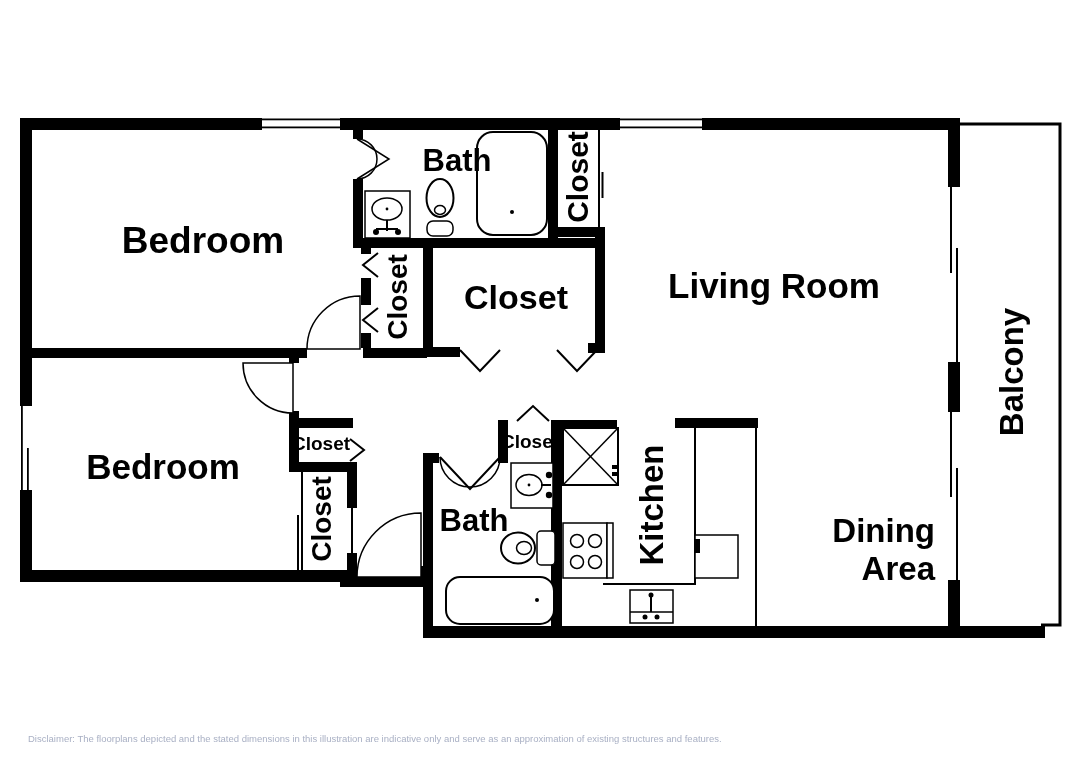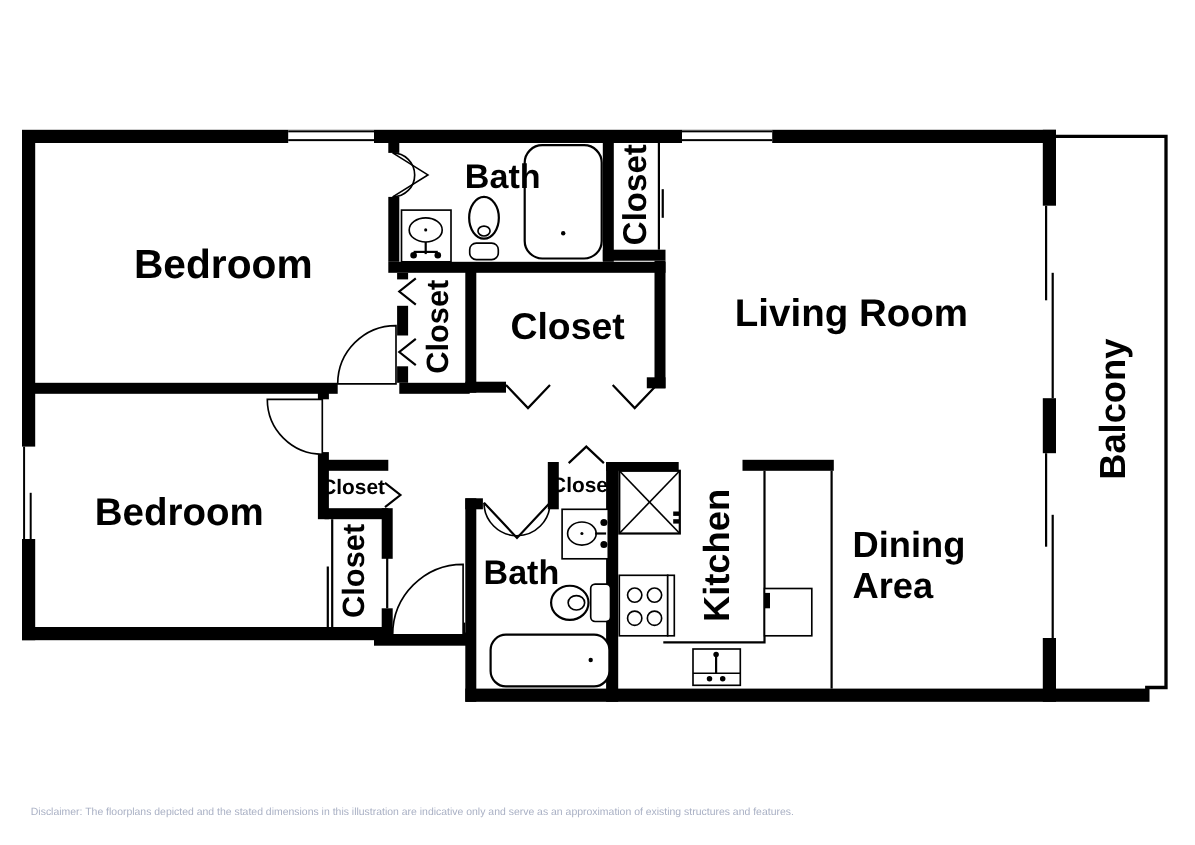--- a/index.html
+++ b/index.html
@@ -2,21 +2,21 @@
 <html><head>
 <meta charset="utf-8">
 <style>
   html,body{margin:0;padding:0;background:#ffffff;}
   #stage{position:relative;width:1086px;height:768px;background:#ffffff;overflow:hidden;
          font-family:"Liberation Sans",sans-serif;}
   #plan-svg{position:absolute;left:0;top:0;}
   .lbl{position:absolute;transform:translate(-50%,-50%);font-weight:bold;color:#000;
        white-space:nowrap;line-height:1.05;}
   .lbl.rot{transform:translate(-50%,-50%) rotate(-90deg);}
-  .lbl.wrap{white-space:normal;text-align:left;}
+  .lbl.wrap{white-space:normal;text-align:right;margin-top:36px;}
   #lbl-bedroom-top{left:203px;top:241px;font-size:37px;}
   #lbl-bath-top{left:457px;top:161px;font-size:31px;}
   #lbl-closet-bath-top{left:578px;top:177px;font-size:30px;}
   #lbl-living{left:774px;top:270px;font-size:35px;margin-top:16px;}
   #lbl-closet-bed-top{left:398px;top:297px;font-size:28px;}
   #lbl-closet-center{left:516px;top:298px;font-size:34px;}
   #lbl-bedroom-bottom{left:163px;top:467px;font-size:35px;}
   #lbl-closet-small{left:321px;top:444px;font-size:19px;}
   #lbl-closet-bed-bottom{left:322px;top:519px;font-size:28px;}
   #lbl-linen{left:530px;top:442px;font-size:19px;}

